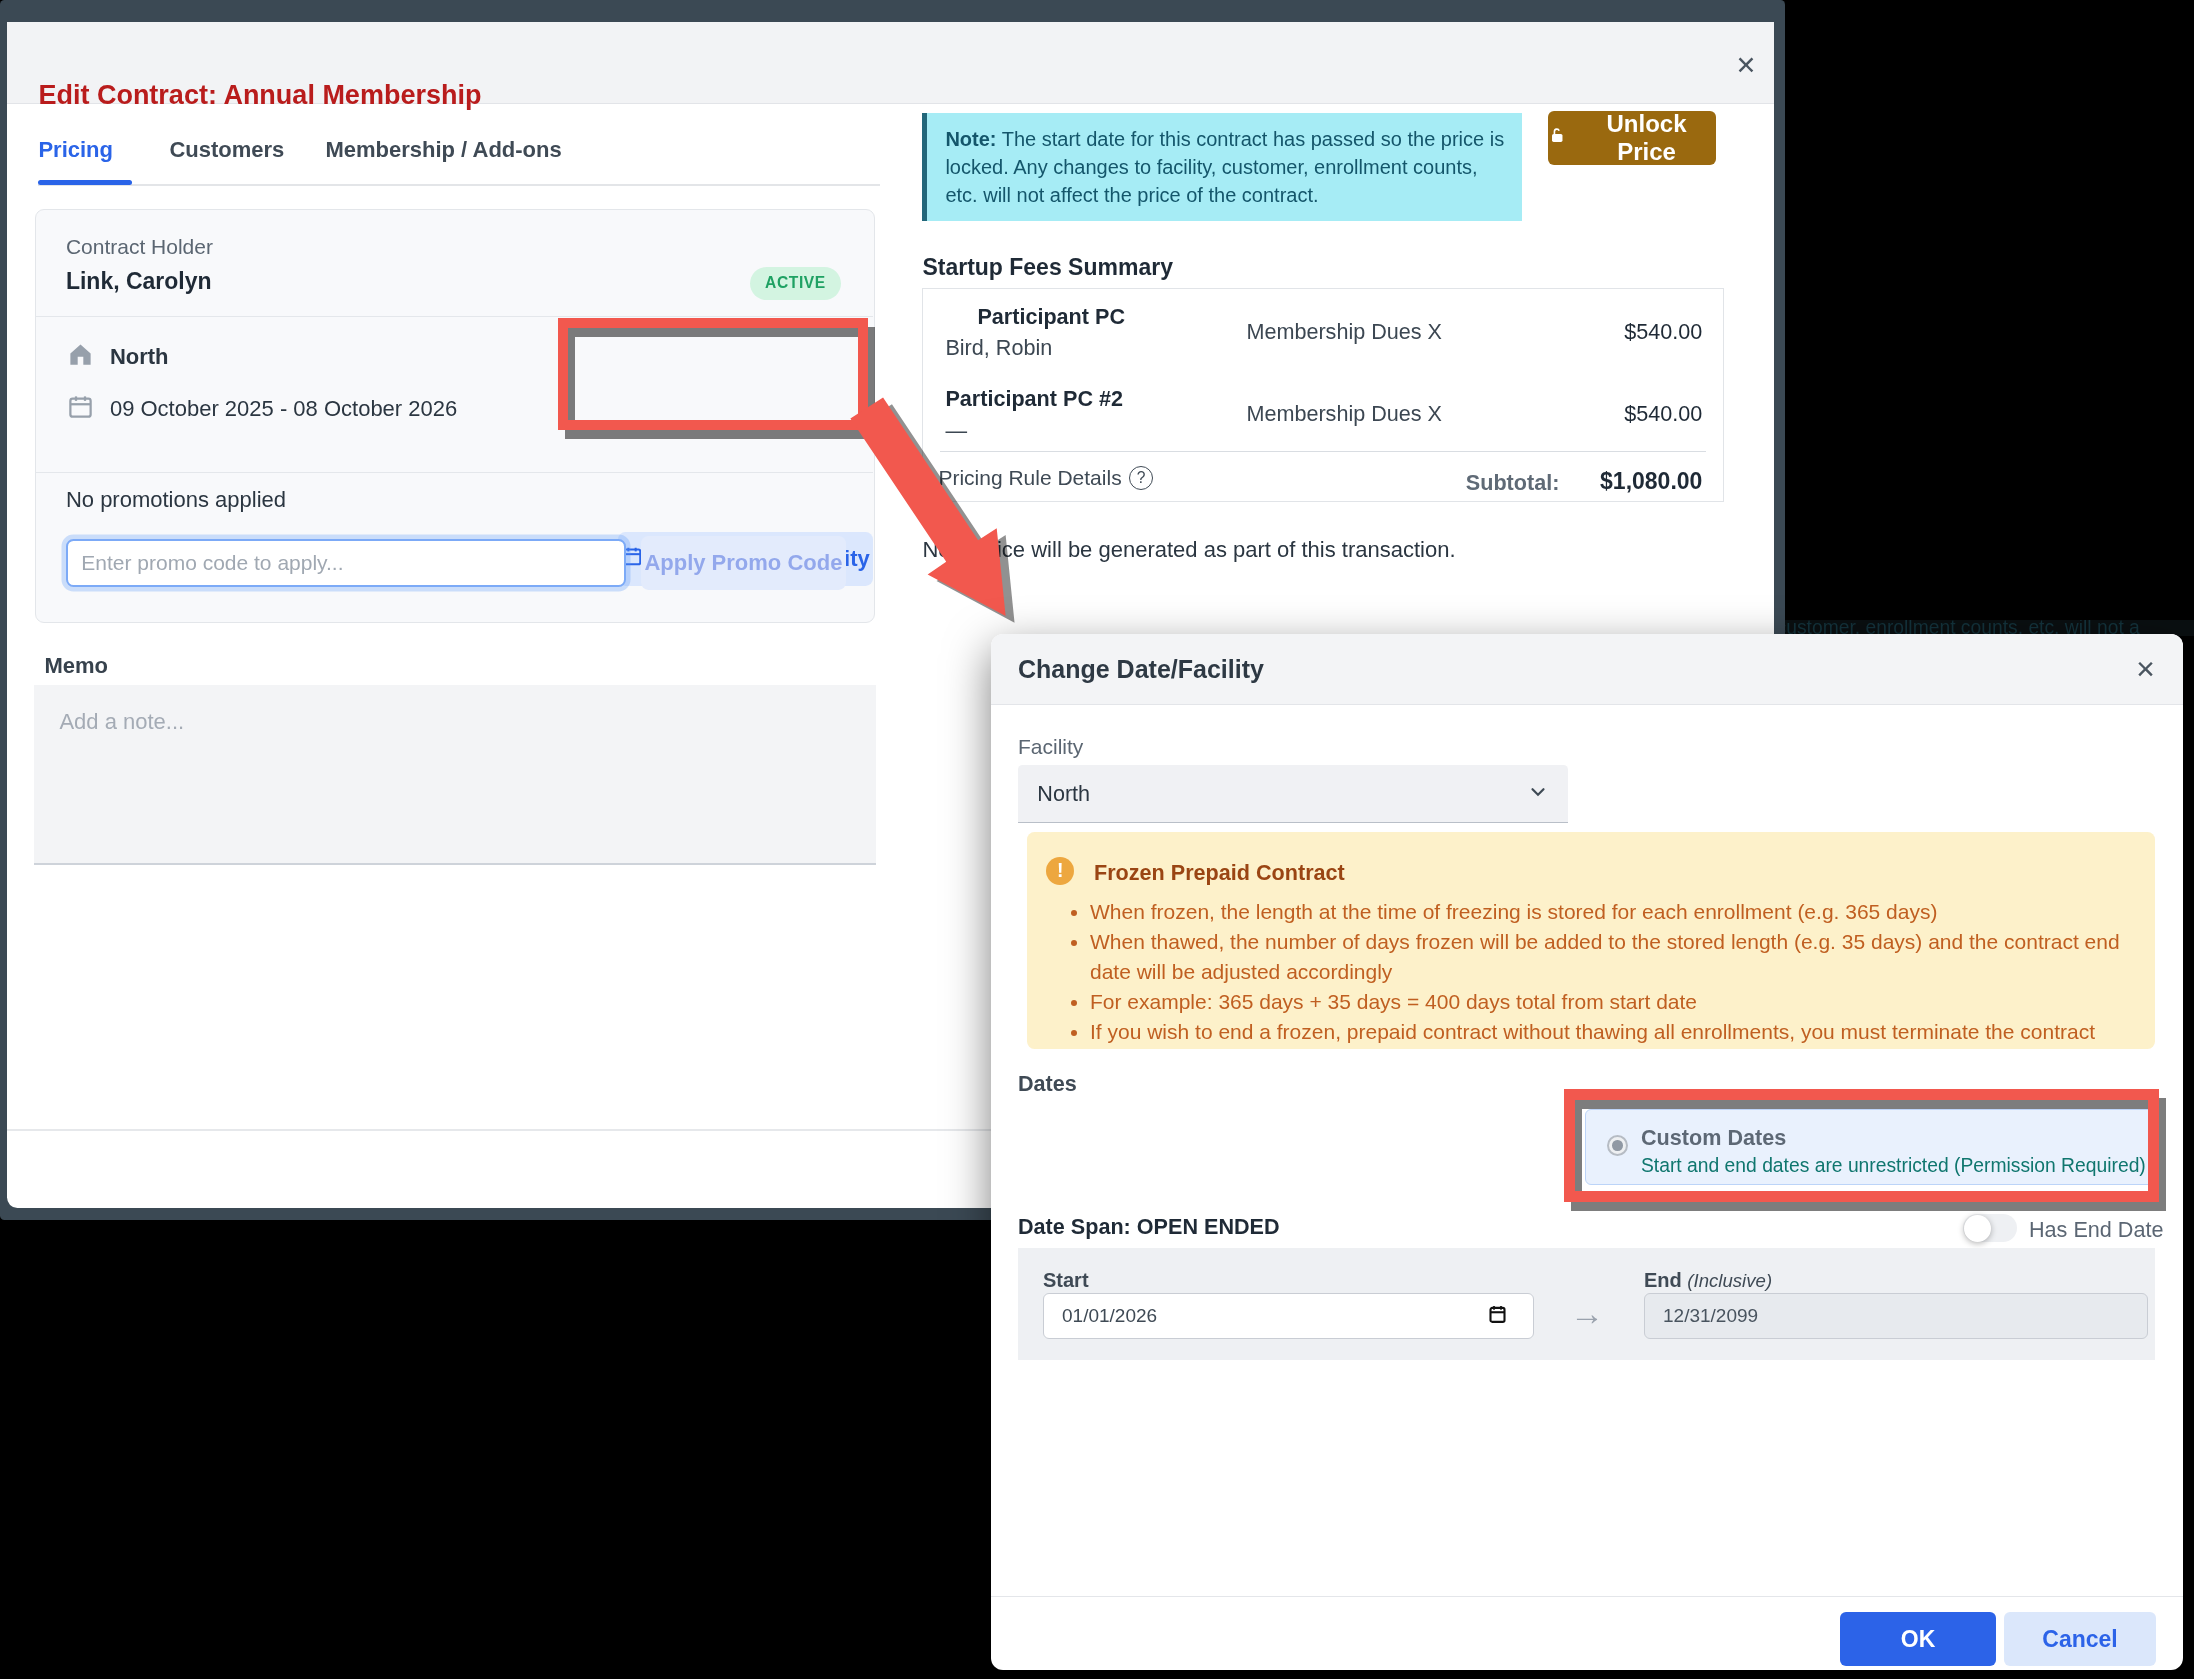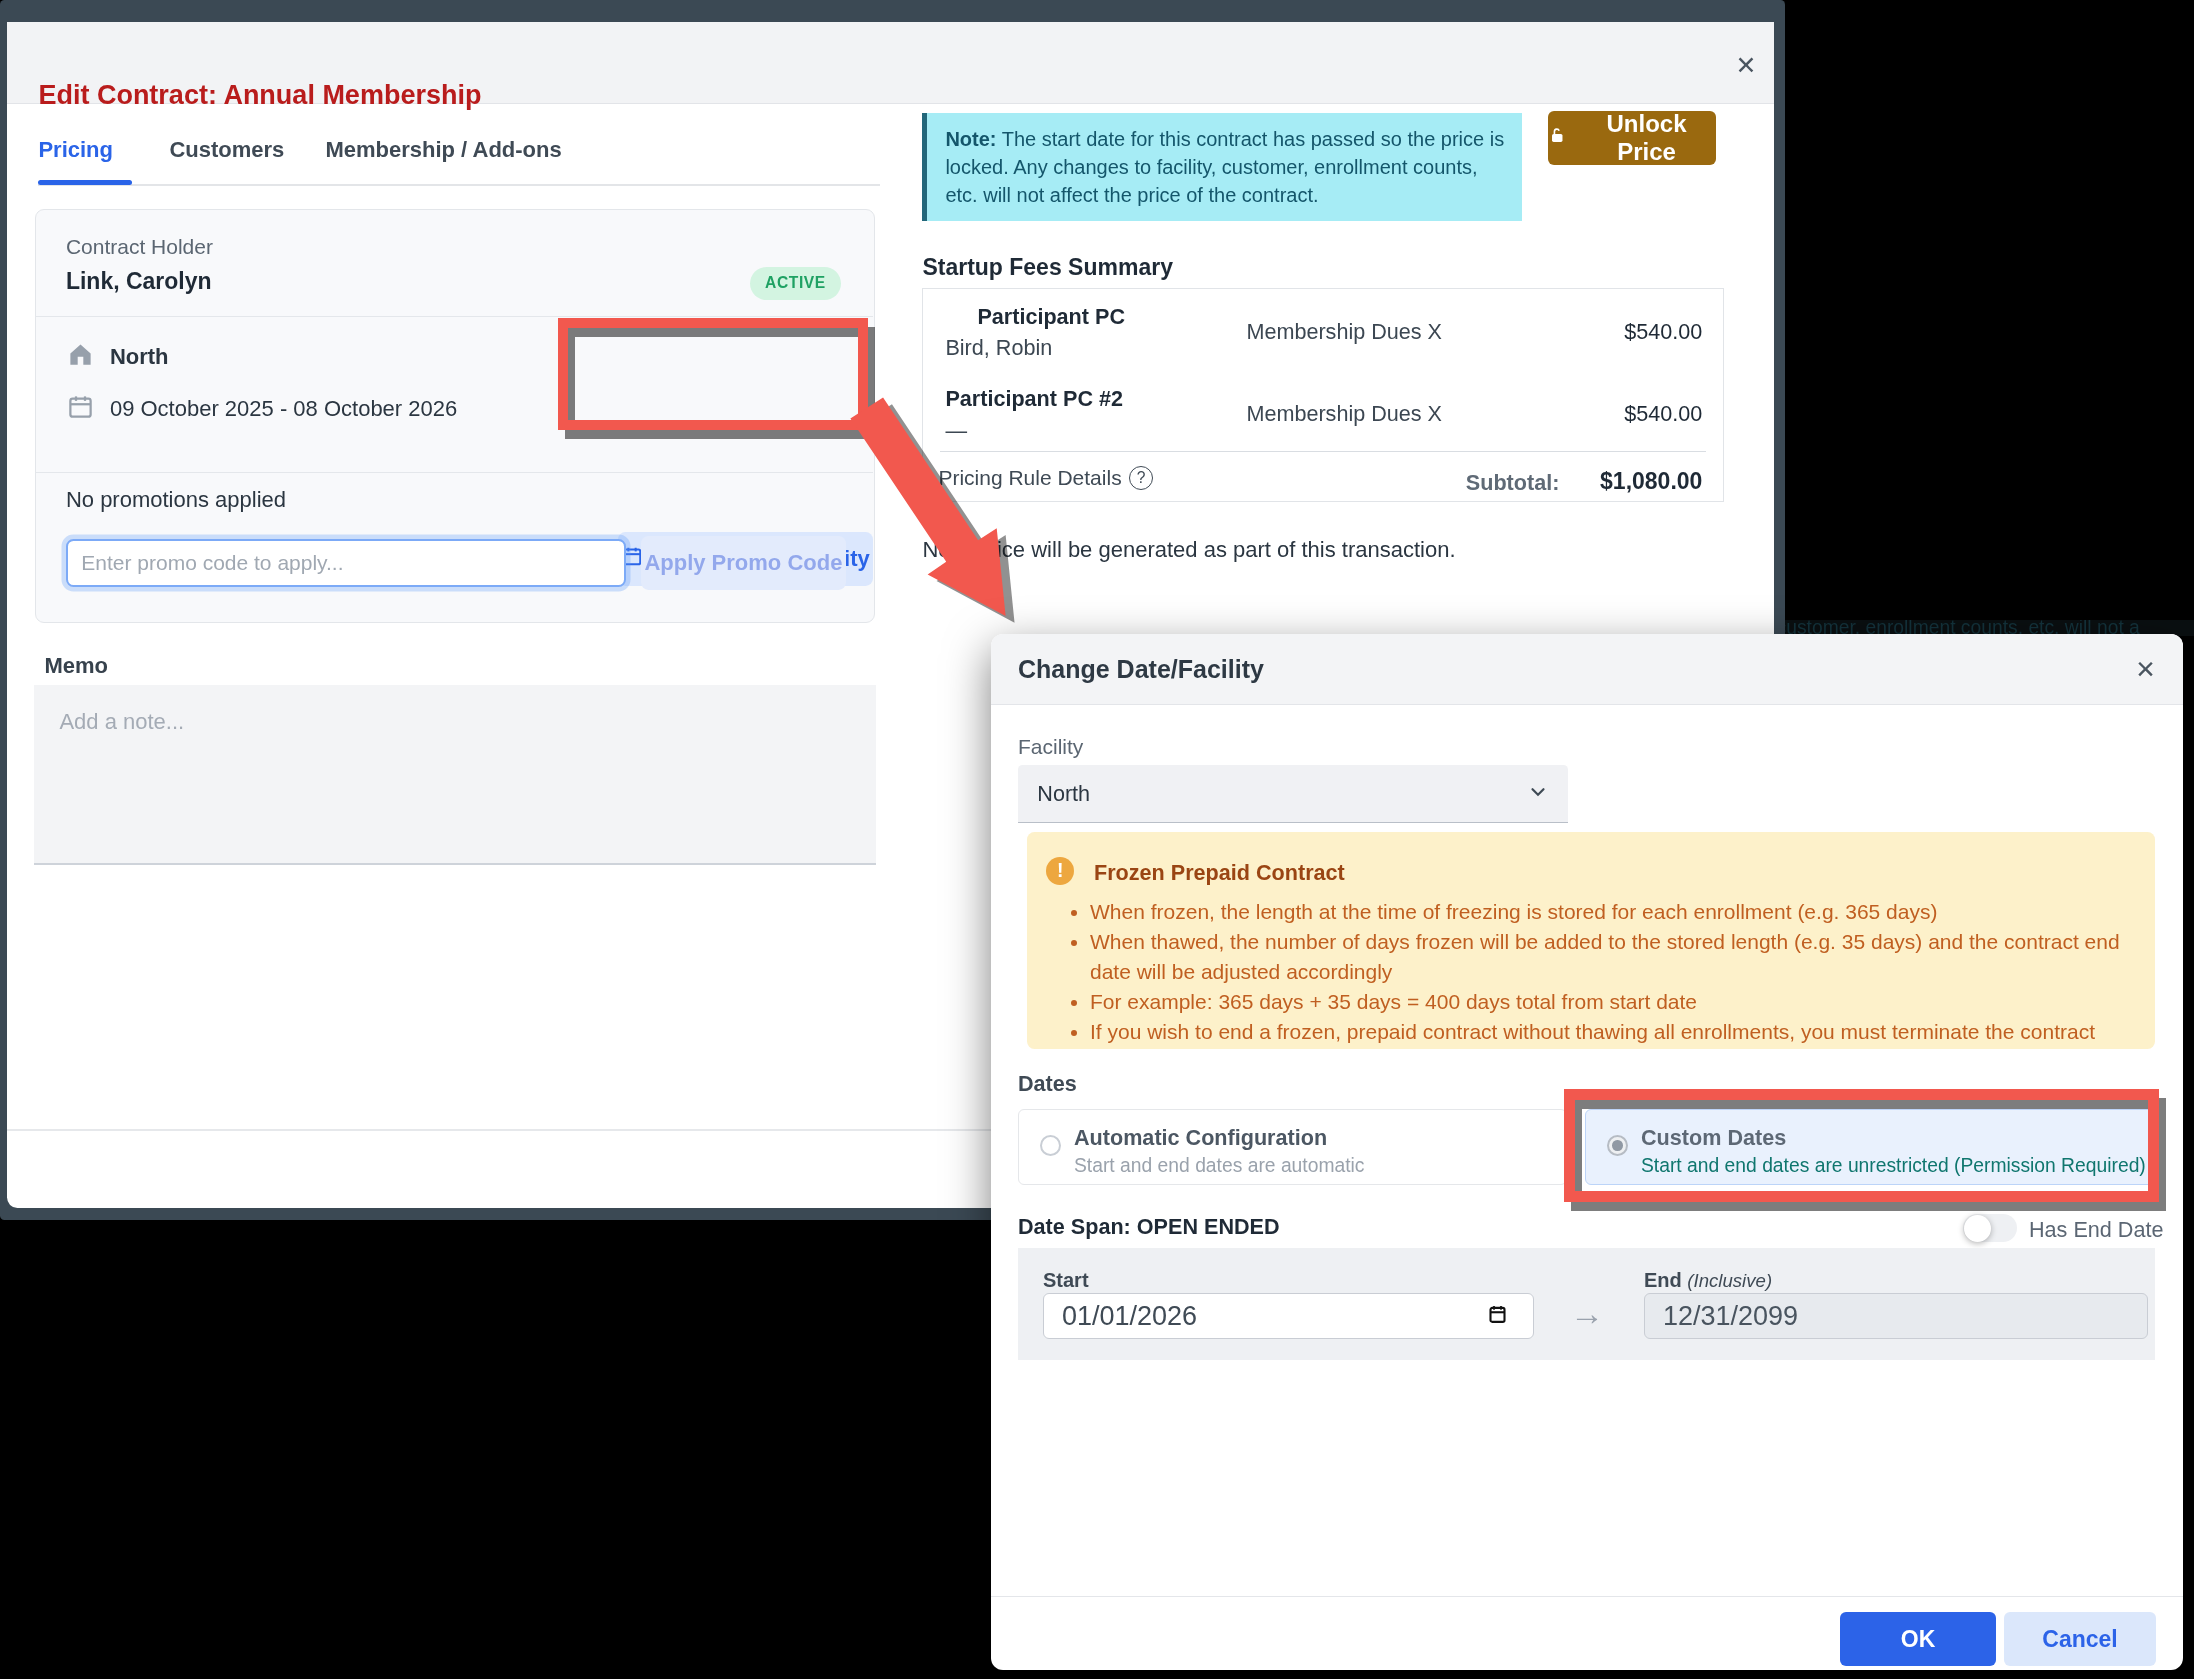--- a/index.html
+++ b/index.html
@@ -108,21 +108,21 @@
   .frame-b { left:573px; top:455px; width:595px; height:113px; border-width:11px; }
 
   .m2-span-label { left:27px; top:580px; font-size:21.6px; font-weight:700; color:#1f2a36; }
   .toggle { left:972px; top:580px; width:54px; height:28px; background:#eef0f3; border-radius:14px; cursor:pointer; }
   .toggle-knob { position:absolute; left:0.7px; top:0.7px; width:27px; height:27px; background:#fff; border-radius:50%;
                  box-shadow:0 1.5px 6px rgba(0,0,0,.30); }
   .toggle-label { left:1038px; top:583px; font-size:21.6px; color:#5b6673; }
 
   .date-panel { left:27px; top:614px; width:1137px; height:112px; background:#eef0f3; }
   .dp-start-label { left:25px; top:21px; font-size:20px; font-weight:700; color:#3f4a55; }
-  .dp-input { position:absolute; top:45px; height:46px; border:1.5px solid #c9cdd4; border-radius:6px; font-size:27px;
+  .dp-input { position:absolute; top:45px; height:46px; border:1.5px solid #c9cdd4; border-radius:6px; font-size:19px;
               color:#3f4a55; padding:0 18px; font-family:"Liberation Sans","DejaVu Sans",sans-serif; }
   .dp-start-input { left:25px; width:491px; background:#fff; }
   .dp-cal { left:469px; top:55px; color:#111; }
   .dp-arrow { left:552px; top:46px; font-size:34px; color:#9aa2ad; }
   .dp-end-label { left:626px; top:21px; font-size:20px; color:#3f4a55; }
   .dp-end-label b { font-weight:700; }
   .dp-end-label i { font-size:18.6px; }
   .dp-end-input { left:626px; width:504px; background:#e7eaee; color:#49545f; }
 
   .m2-footer-div { left:0; top:962px; width:1192px; height:0.7px; background:#e4e6ea; }
@@ -260,25 +260,20 @@
       <ul class="abs warn-list">
         <li>When frozen, the length at the time of freezing is stored for each enrollment (e.g. 365 days)</li>
         <li>When thawed, the number of days frozen will be added to the stored length (e.g. 35 days) and the contract end date will be adjusted accordingly</li>
         <li>For example: 365 days + 35 days = 400 days total from start date</li>
         <li>If you wish to end a frozen, prepaid contract without thawing all enrollments, you must terminate the contract</li>
       </ul>
     </div>
 
     <div class="abs m2-dates-label">Dates</div>
 
-    <div class="abs radio-card card-auto">
-      <div class="abs radio-outer"></div>
-      <div class="abs rc-title">Automatic Configuration</div>
-      <div class="abs rc-sub">Start and end dates are automatic</div>
-    </div>
     <div class="abs radio-card card-custom">
       <div class="abs radio-outer sel">
           <span class="radio-dot"></span>
         </div>
       <div class="abs rc-title">Custom Dates</div>
       <div class="abs rc-sub">Start and end dates are unrestricted (Permission Required)</div>
     </div>
     <div class="abs red-frame frame-b"></div>
 
     <div class="abs m2-span-label">Date Span: OPEN ENDED</div>

